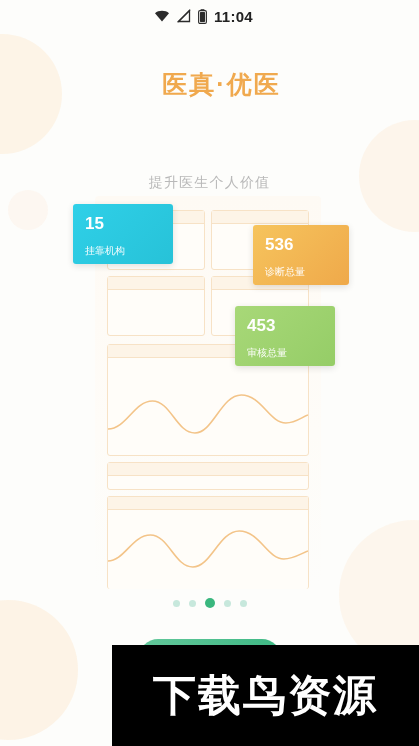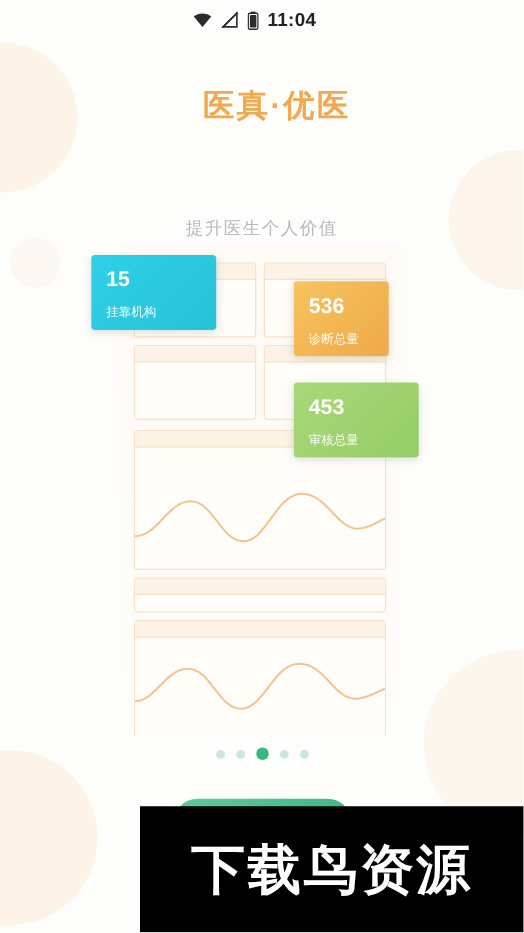--- a/index.html
+++ b/index.html
@@ -168,21 +168,21 @@
     line-height: 20px;
   }
   .stat-label {
     font-size: 10px;
     line-height: 14px;
     margin-top: 10px;
     opacity: 0.96;
   }
   .card-1 { left: 73px;  top: 204px; width: 100px; height: 60px;
             background: linear-gradient(135deg, #2fd0e8 0%, #27c2d8 100%); }
-  .card-2 { left: 235px; top: 225px; width: 76px;  height: 60px;
+  .card-2 { left: 253px; top: 225px; width: 96px;  height: 60px;
             background: linear-gradient(135deg, #f6c45d 0%, #efa94a 100%); }
   .card-3 { left: 85px;  top: 294px; width: 96px;  height: 60px;
             background: linear-gradient(135deg, #8ed9c0 0%, #7ccfb2 100%); }
   .card-4 { left: 235px; top: 306px; width: 100px; height: 60px;
             background: linear-gradient(135deg, #a8d878 0%, #95cd67 100%); }
 
   
   .dots {
     position: absolute;
     left: 0;

